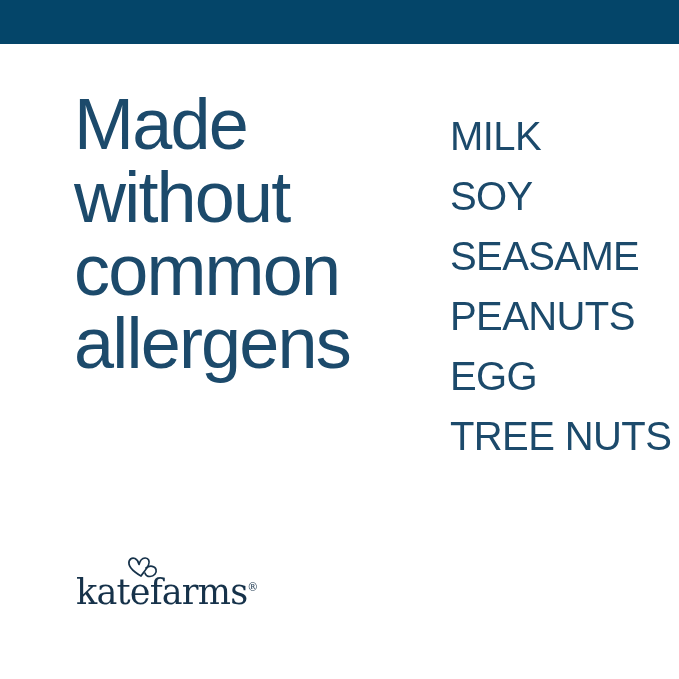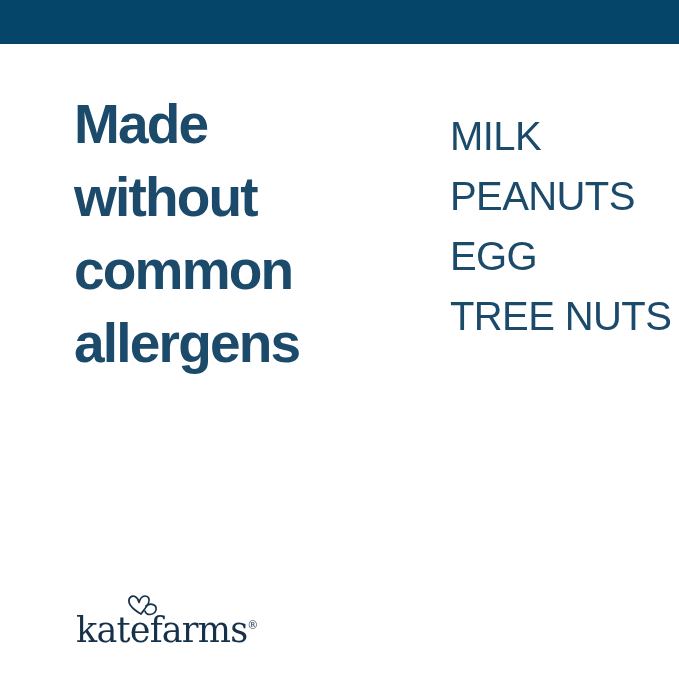--- a/index.html
+++ b/index.html
@@ -37,37 +37,37 @@
   .left-col {
     position: absolute;
     left: 74px;
     top: 88px;
     width: 330px;
   }
 
   .headline {
     margin: 0;
     font-family: "Liberation Sans", sans-serif;
-    font-weight: 700;
-    font-size: 55px;
+    font-weight: 400;
+    font-size: 72px;
     line-height: 73px;
     letter-spacing: -1.8px;
     color: #1c4a6b;
     word-spacing: -1px;
   }
   .headline .hl-line {
     display: block;
     white-space: nowrap;
   }
 
   
   .logo-wrap {
     position: absolute;
     left: 76px;
-    top: 594px;
+    top: 556px;
     width: 200px;
     height: 52px;
     text-align: right;
   }
   .logo-mark {
     position: absolute;
     left: 50px;
     top: 0px;
     width: 34px;
     height: 22px;
@@ -122,20 +122,22 @@
     <h1 class="headline">
       <span class="hl-line">Made</span>
       <span class="hl-line">without</span>
       <span class="hl-line">common</span>
       <span class="hl-line">allergens</span>
     </h1>
   </div>
 
   <ul class="allergen-list">
     <li class="allergen-item">MILK</li>
+    <li class="allergen-item">SOY</li>
+    <li class="allergen-item">SEASAME</li>
     <li class="allergen-item">PEANUTS</li>
     <li class="allergen-item">EGG</li>
     <li class="allergen-item">TREE NUTS</li>
   </ul>
 
   <div class="logo-wrap">
     <svg class="logo-mark" viewBox="0 0 68 44" aria-hidden="true">
       <path d="M30 40 C30 40 8 28 6 16 C4.5 7 12 2 18 5 C23 7.5 25.5 13 26 17 C27.5 11 31 4.5 38 4 C45.5 3.5 48 11 45 18 C42 25 34 34 30 40 Z" fill="none" stroke="#16324a" stroke-width="3.4" stroke-linejoin="round" stroke-linecap="round"></path>
       <path d="M40 24 C48 18 58 20 60 27 C62 34 56 41 48 41 C43 41 39 38 38 34" fill="none" stroke="#16324a" stroke-width="3.4" stroke-linejoin="round" stroke-linecap="round"></path>
     </svg>

